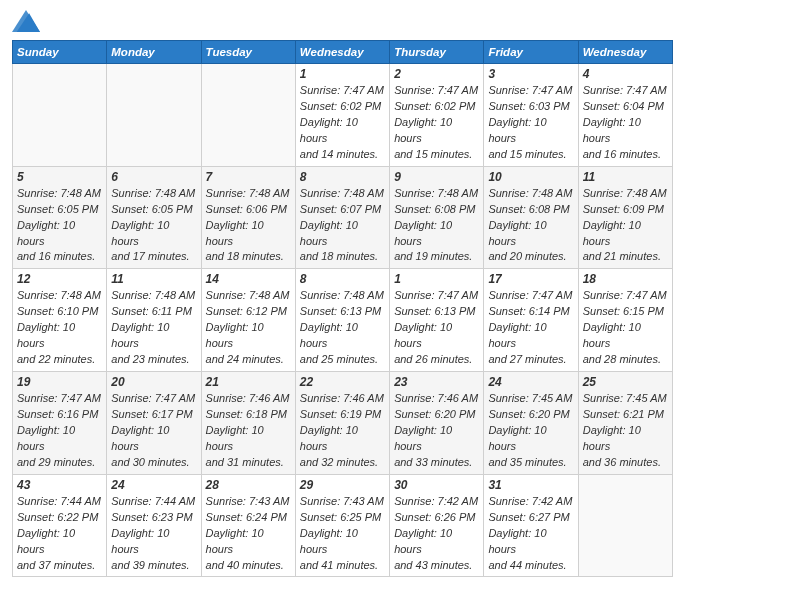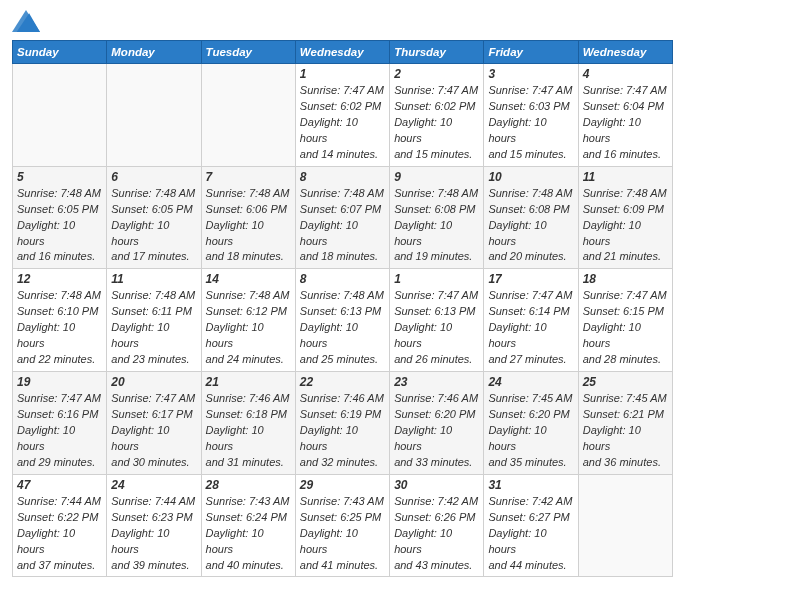--- a/index.html
+++ b/index.html
@@ -308,21 +308,21 @@
           <td>
             <span class="day-num">25</span>
             <div class="day-info" style="white-space: pre-line;">Sunrise: 7:45 AM
 Sunset: 6:21 PM
 Daylight: 10 hours
 and 36 minutes.</div>
           </td>
         </tr>
         <tr>
           <td>
-            <span class="day-num">47</span>
+            <span class="day-num">43</span>
             <div class="day-info" style="white-space: pre-line;">Sunrise: 7:44 AM
 Sunset: 6:22 PM
 Daylight: 10 hours
 and 37 minutes.</div>
           </td>
           <td>
             <span class="day-num">24</span>
             <div class="day-info" style="white-space: pre-line;">Sunrise: 7:44 AM
 Sunset: 6:23 PM
 Daylight: 10 hours

